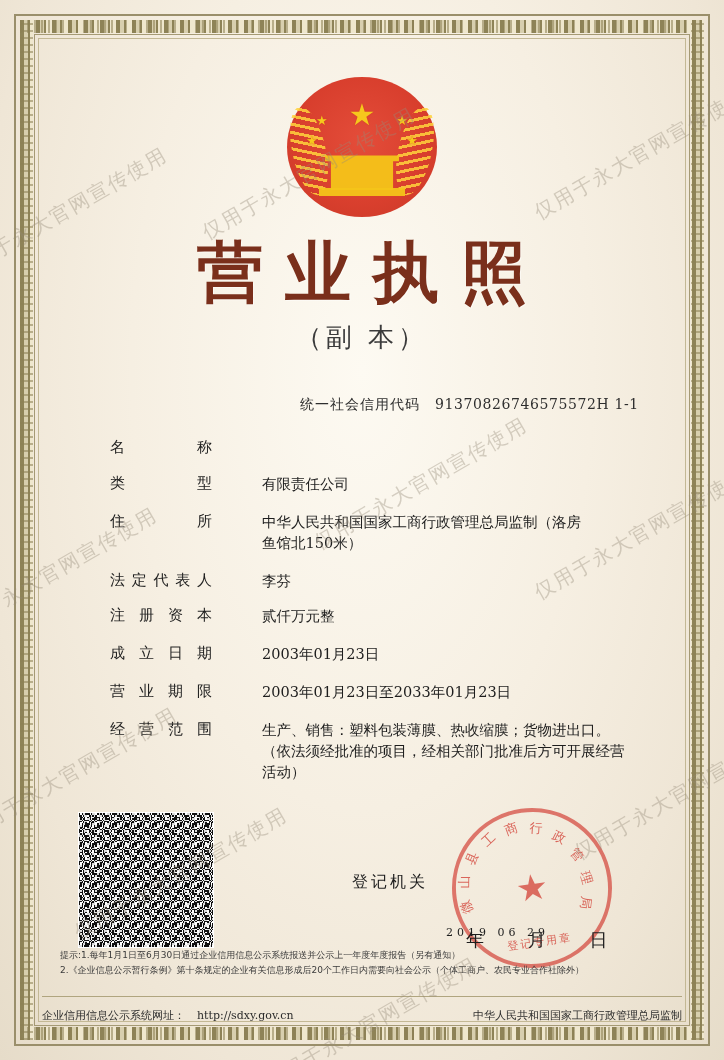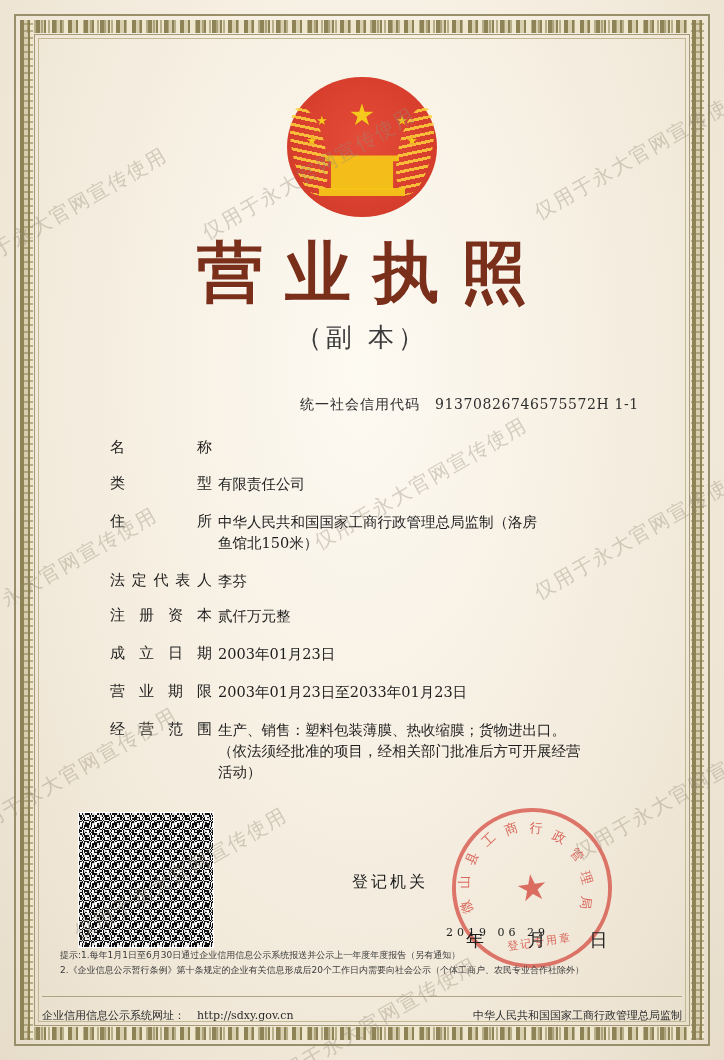--- a/index.html
+++ b/index.html
@@ -167,20 +167,21 @@
     left: 110px;
     top: 438px;
     width: 520px;
     font-family: "DejaVu Serif", "Liberation Serif", serif;
     color: #222;
   }
   .frow {
     display: flex;
     align-items: flex-start;
     margin-bottom: 17px;
+    gap: 44px;
   }
   .flabel {
     width: 108px;
     flex: 0 0 108px;
     font-size: 15px;
     color: #1d1d1d;
     letter-spacing: 0;
     text-align: justify;
     text-align-last: justify;
     padding-right: 6px;

